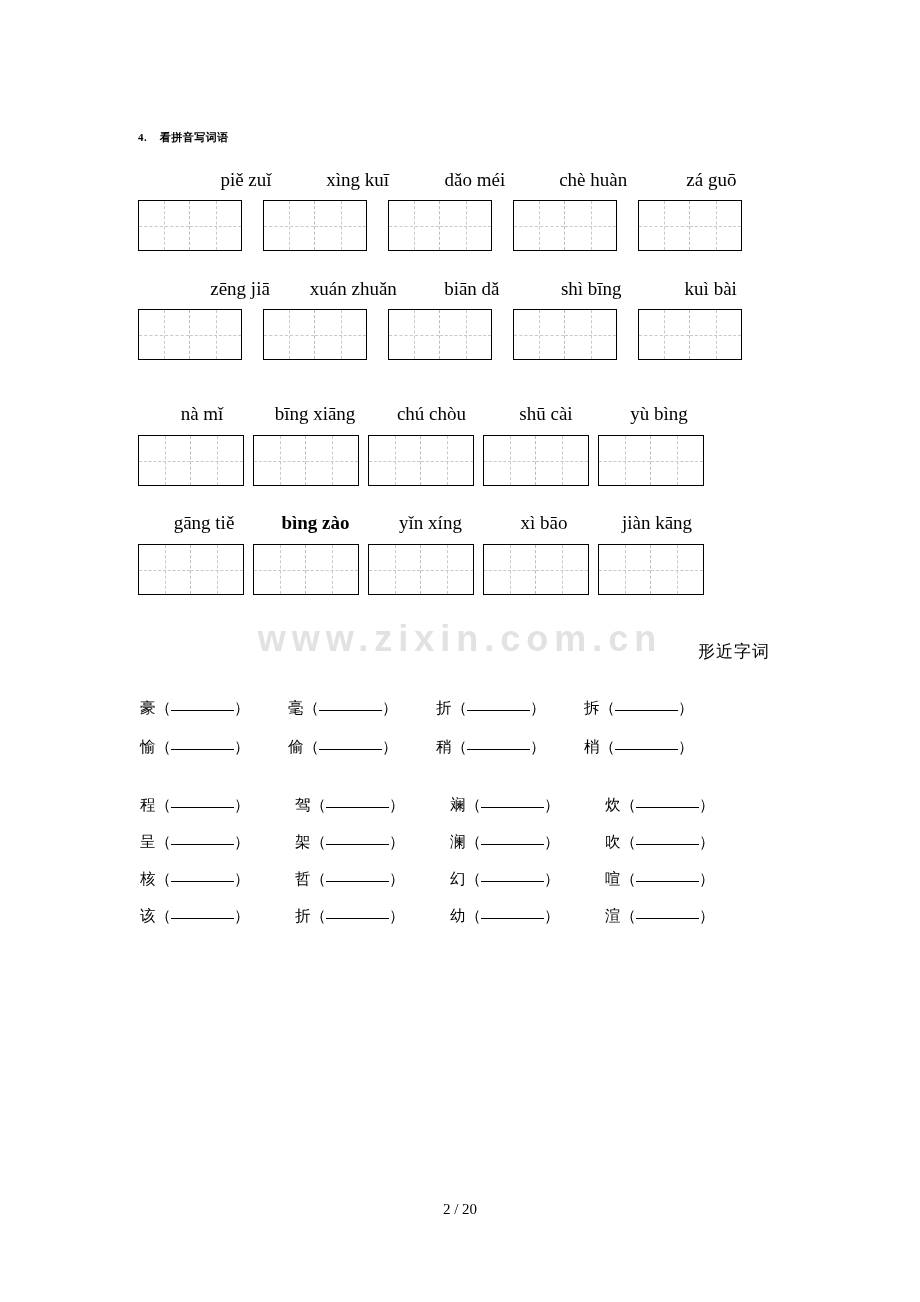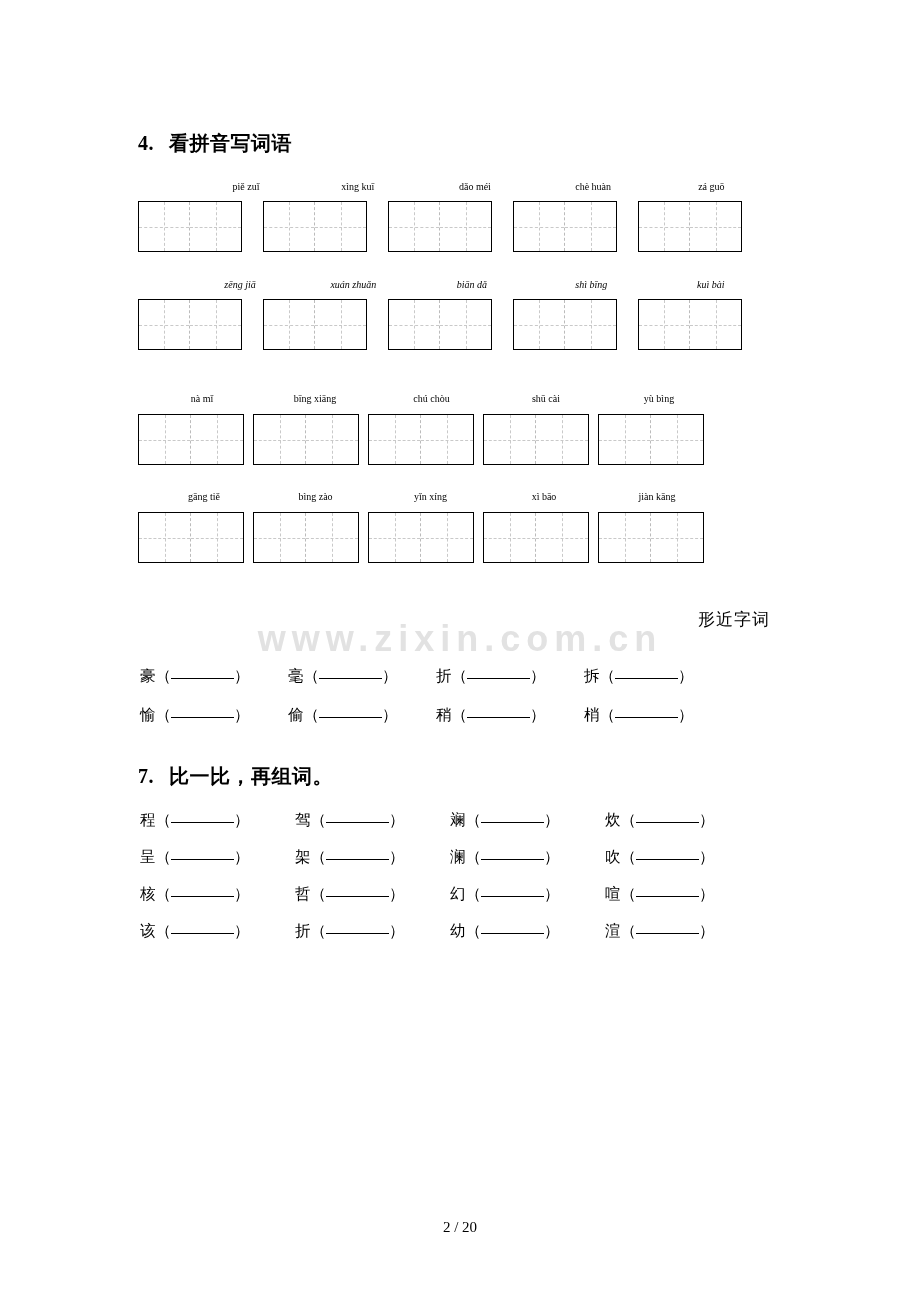--- a/index.html
+++ b/index.html
@@ -37,41 +37,41 @@
     font-weight: bold;
     pointer-events: none;
     user-select: none;
     z-index: 5;
   }
 
   
   .q-title {
     font-family: "Liberation Sans", sans-serif;
     font-weight: bold;
-    font-size: 20px;
+    font-size: 11px;
     margin: 0 0 0 0;
     letter-spacing: 0.5px;
   }
   .q-title .num {
     font-family: "Liberation Serif", serif;
     font-weight: bold;
   }
   .section-title {
     text-align: center;
     font-size: 17px;
     font-weight: normal;
     letter-spacing: 1px;
     margin: 0;
   }
 
   
   .pinyin-row {
     display: flex;
     font-family: "Liberation Serif", serif;
-    font-size: 10px;
+    font-size: 19px;
     margin: 0;
     padding: 0;
   }
   .pinyin-cell {
     text-align: center;
     white-space: nowrap;
   }
 
   
   .box-row {
@@ -128,21 +128,21 @@
     display: inline-block;
     border-bottom: 1px solid #000;
     height: 0;
     vertical-align: bottom;
     position: relative;
     top: -2px;
   }
 
   .footer {
     position: absolute;
-    bottom: 66px;
+    bottom: 84px;
     left: 0;
     width: 920px;
     text-align: center;
     font-size: 15px;
     font-family: "Liberation Serif", serif;
   }
 </style>
 </head>
 <body>
 
@@ -210,21 +210,21 @@
             <div class="h"></div>
             <div class="v"></div>
           </div>
         <div class="grid-cell" style="width:52px;">
             <div class="h"></div>
             <div class="v"></div>
           </div>
       </div>
     </div>
 
-    <div class="pinyin-row" style="margin-top:27px; padding-left:48px;font-style:italic;">
+    <div class="pinyin-row" style="margin-top:27px; padding-left:48px;">
       <div class="pinyin-cell" style="width:114px;">zēng jiā</div>
       <div class="pinyin-cell" style="width:125px;">xuán zhuǎn</div>
       <div class="pinyin-cell" style="width:125px;">biān dǎ</div>
       <div class="pinyin-cell" style="width:127px;">shì bīng</div>
       <div class="pinyin-cell" style="width:125px;">kuì bài</div>
     </div>
 
     <div class="box-row" style="margin-top:9px;">
       <div class="grid-word" style="width:104px;height:51px;margin-right:21px;">
         <div class="grid-cell" style="width:52px;">
@@ -337,21 +337,21 @@
           </div>
         <div class="grid-cell" style="width:53px;">
             <div class="h"></div>
             <div class="v"></div>
           </div>
       </div>
     </div>
 
     <div class="pinyin-row" style="margin-top:26px; padding-left:12px;">
       <div class="pinyin-cell" style="width:108px;">gāng tiě</div>
-      <div class="pinyin-cell" style="width:115px;">bìng zào</div>
+      <div class="pinyin-cell" style="width:115px;font-weight:bold;">bìng zào</div>
       <div class="pinyin-cell" style="width:115px;">yǐn xíng</div>
       <div class="pinyin-cell" style="width:112px;">xì bāo</div>
       <div class="pinyin-cell" style="width:114px;">jiàn kāng</div>
     </div>
 
     <div class="box-row" style="margin-top:10px;">
       <div class="grid-word" style="width:106px;height:51px;margin-right:9px;">
         <div class="grid-cell" style="width:53px;">
             <div class="h"></div>
             <div class="v"></div>
@@ -457,24 +457,20 @@
       <div class="cmp-item" style="width:148px;">
         <span class="cmp-char">梢</span>
         <span class="cmp-paren-l">（</span>
         <span class="cmp-blank" style="width:63px;"></span>
         <span class="cmp-paren-r">）</span>
       </div>
     </div>
   </div>
 
   <div class="cmp-block" style="margin-top:37px;">
-    <div class="q-title">
-      <span class="num">7.</span>
-      <span style="display:inline-block;width:9px;"></span><span>比一比，再组词。</span>
-    </div>
 
     <div class="cmp-row" style="margin-top:20px; padding-left:2px;">
       <div class="cmp-item" style="width:155px;">
         <span class="cmp-char">程</span>
         <span class="cmp-paren-l">（</span>
         <span class="cmp-blank" style="width:63px;"></span>
         <span class="cmp-paren-r">）</span>
       </div>
       <div class="cmp-item" style="width:155px;">
         <span class="cmp-char">驾</span>

